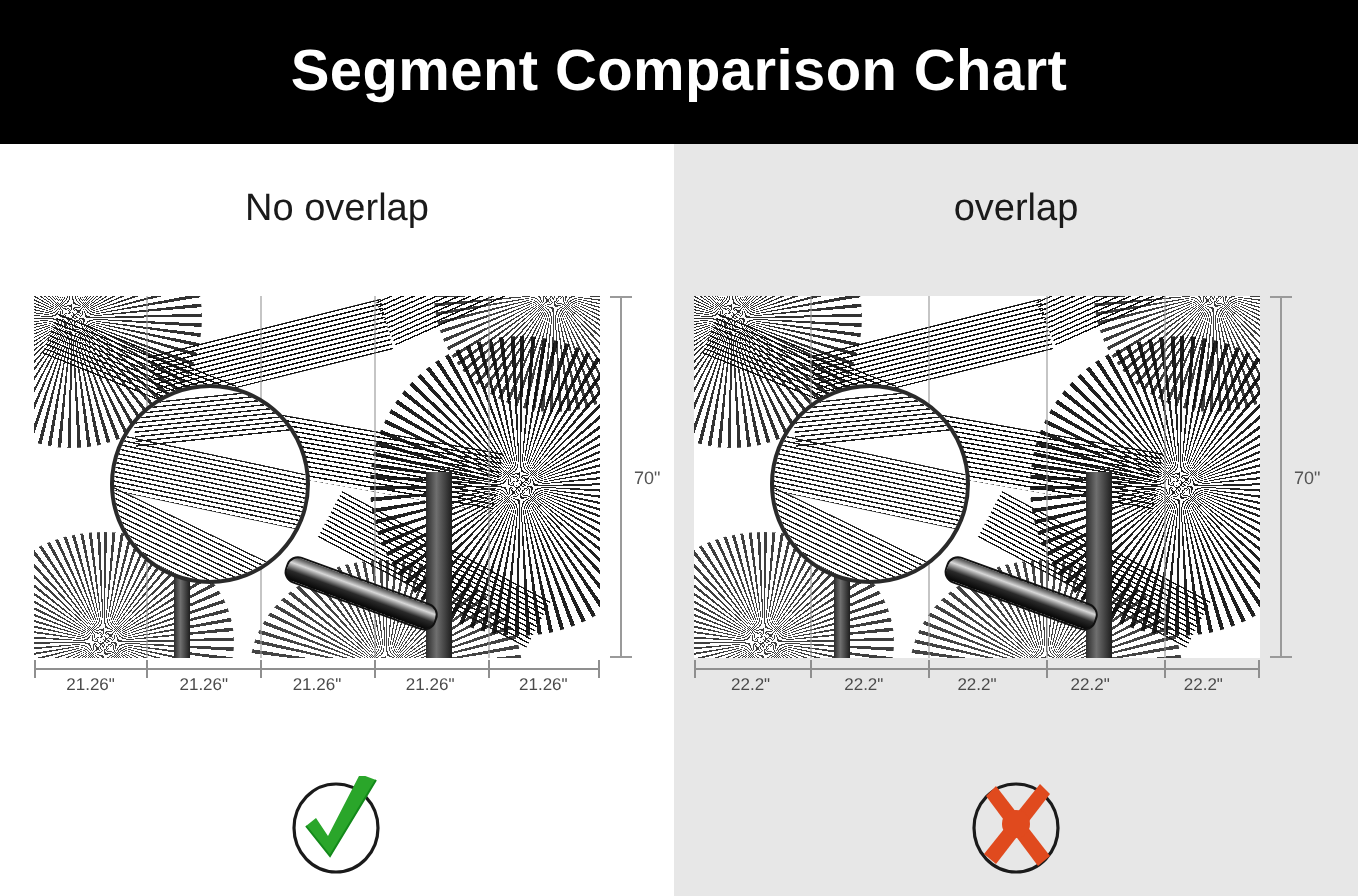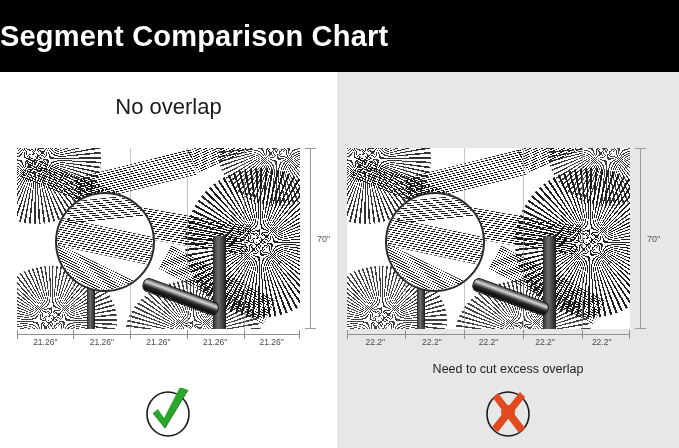--- a/index.html
+++ b/index.html
@@ -17,20 +17,21 @@
 
   
   .title-bar {
     position: absolute;
     left: 0; top: 0;
     width: 679px;
     height: 72px;
     background: #000000;
     display: flex;
     align-items: center;
+    justify-content: center;
   }
   .title-bar .title-text {
     color: #ffffff;
     font-size: 29px;
     font-weight: 700;
     letter-spacing: 0.2px;
     font-family: "Liberation Sans", sans-serif;
     white-space: nowrap;
   }
 
@@ -54,21 +55,21 @@
     width: 342px;
     background: #e7e7e7;
   }
 
   .panel-heading {
     position: absolute;
     top: 22px;
     left: 0;
     width: 100%;
     text-align: center;
-    font-size: 22px;
+    font-size: 19px;
     color: #1a1a1a;
     font-weight: 400;
     font-family: "Liberation Sans", sans-serif;
   }
 
   
   .figure {
     position: absolute;
     top: 76px;
   }
@@ -312,20 +313,21 @@
       <svg width="56" height="52" viewBox="0 0 56 52">
         <ellipse cx="27" cy="26" rx="21" ry="22" fill="none" stroke="#1a1a1a" stroke-width="1.6"></ellipse>
         <path d="M12 25 L24 40 L47 2 L39 -1 L23 30 L17 21 Z" fill="#2aa62a"></path>
         <path d="M12 25 L24 40 L47 2" fill="none" stroke="#13891a" stroke-width="1"></path>
       </svg>
     </div>
   </div>
 
   <div class="panel panel-right">
 
+    <div class="panel-heading">overlap</div>
 
     <div class="figure">
       <div class="photo-wrap">
         <div class="photo">
           <div class="glow" style="left:92px;  top:-18px; width:150px; height:120px;"></div>
           <div class="canopy" style="left:168px; top:20px;  width:150px; height:150px; opacity:.92;"></div>
           <div class="canopy" style="left:-46px; top:-54px; width:130px; height:130px; opacity:.85;"></div>
           <div class="canopy" style="left:200px; top:-60px; width:120px; height:118px; opacity:.8;"></div>
           <div class="canopy" style="left:-30px; top:118px; width:130px; height:110px; opacity:.8;"></div>
           <div class="canopy" style="left:108px; top:132px; width:136px; height:110px; opacity:.78;"></div>
@@ -368,21 +370,20 @@
       </div>
     </div>
 
     <div class="height-dim">
       <div class="cap top"></div>
       <div class="vline"></div>
       <div class="cap bot"></div>
       <div class="hlabel">70"</div>
     </div>
 
-    <div class="caption">Need to cut excess overlap</div>
 
     <div class="verdict">
       <svg width="56" height="52" viewBox="0 0 56 52">
         <ellipse cx="28" cy="26" rx="21" ry="22" fill="none" stroke="#1a1a1a" stroke-width="1.6"></ellipse>
         <path d="M13 10 L18 5 L45 40 L39 45 Z" fill="#e04a1e"></path>
         <path d="M45 9 L40 4 L12 39 L18 44 Z" fill="#e04a1e"></path>
         <circle cx="28" cy="24" r="7" fill="#e04a1e"></circle>
       </svg>
     </div>
   </div>

